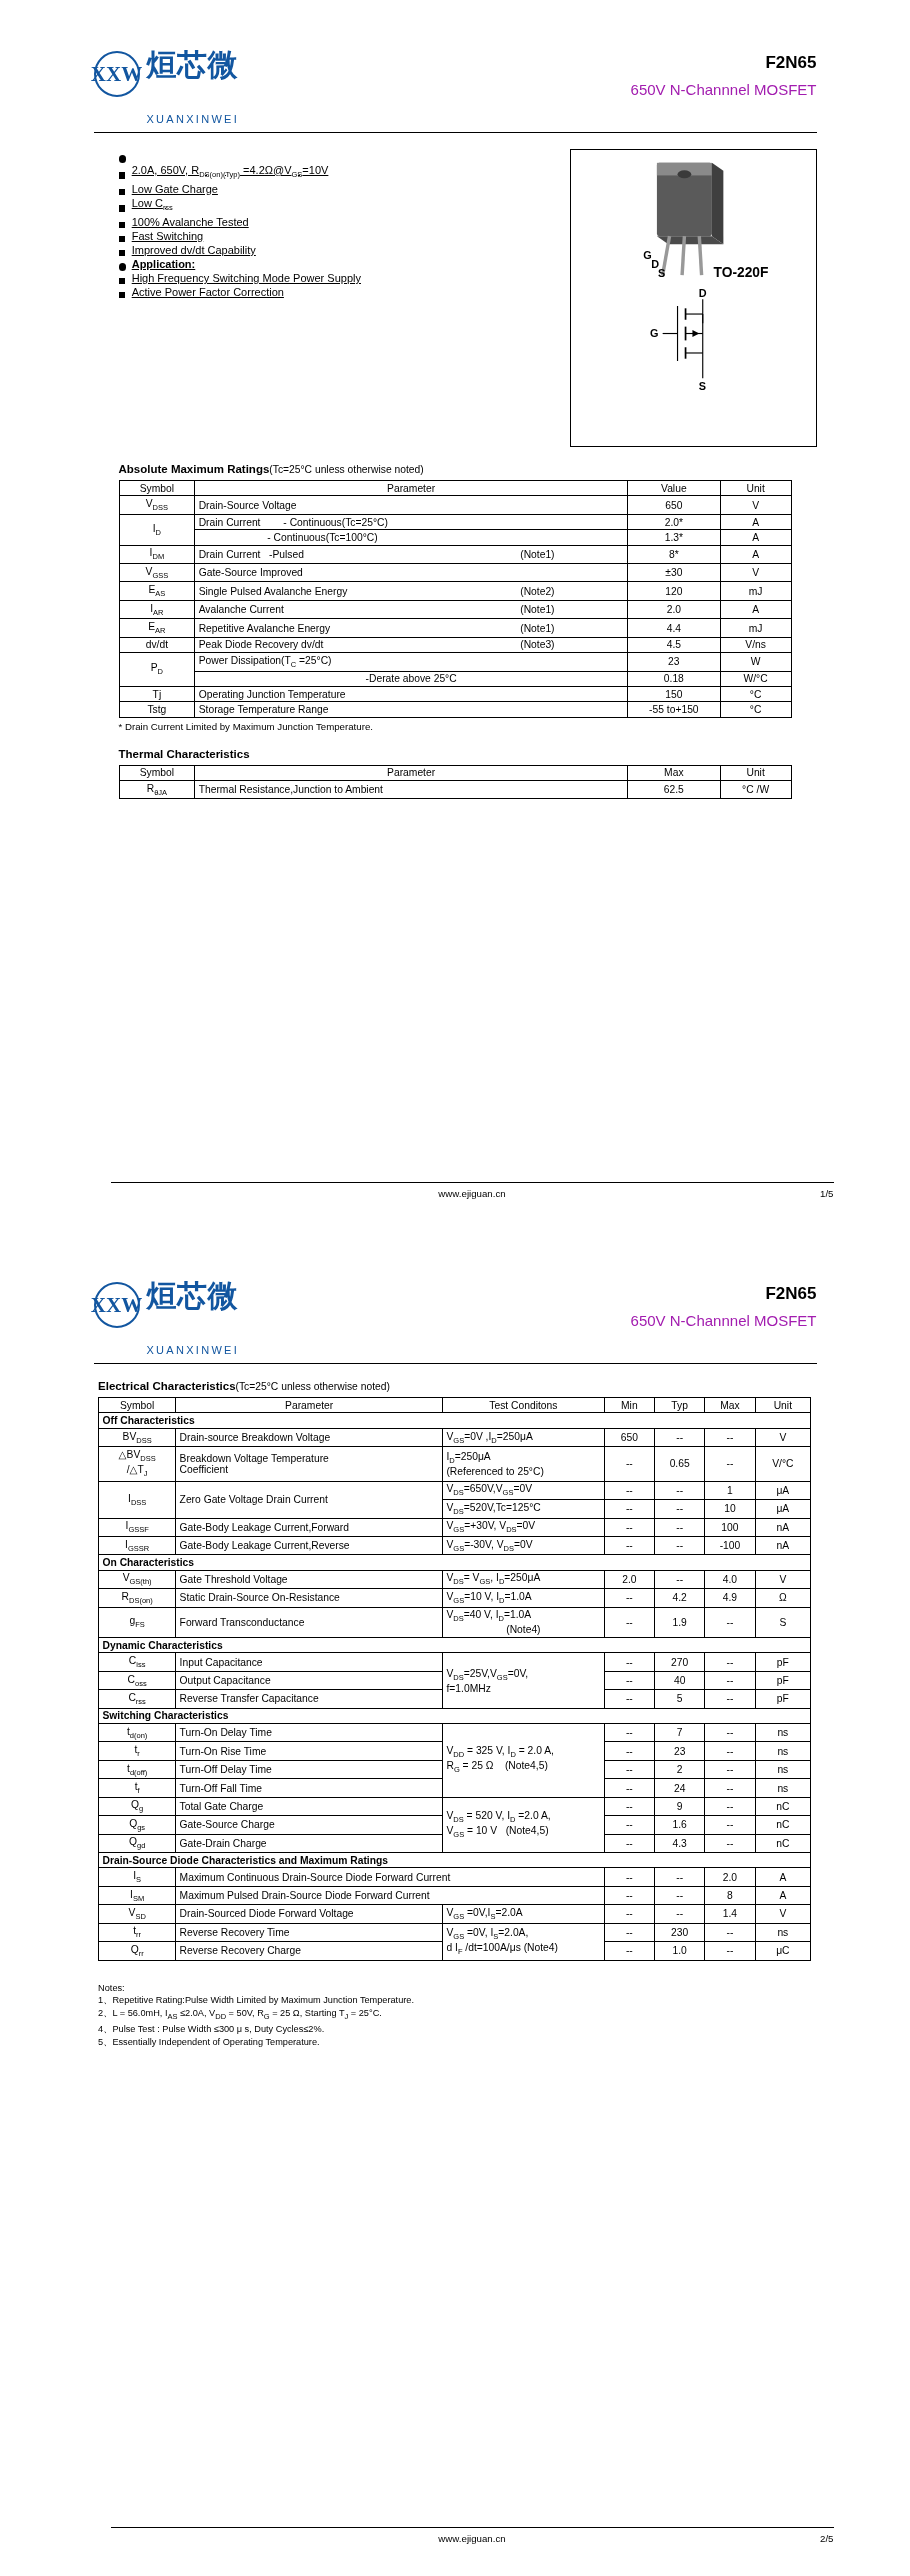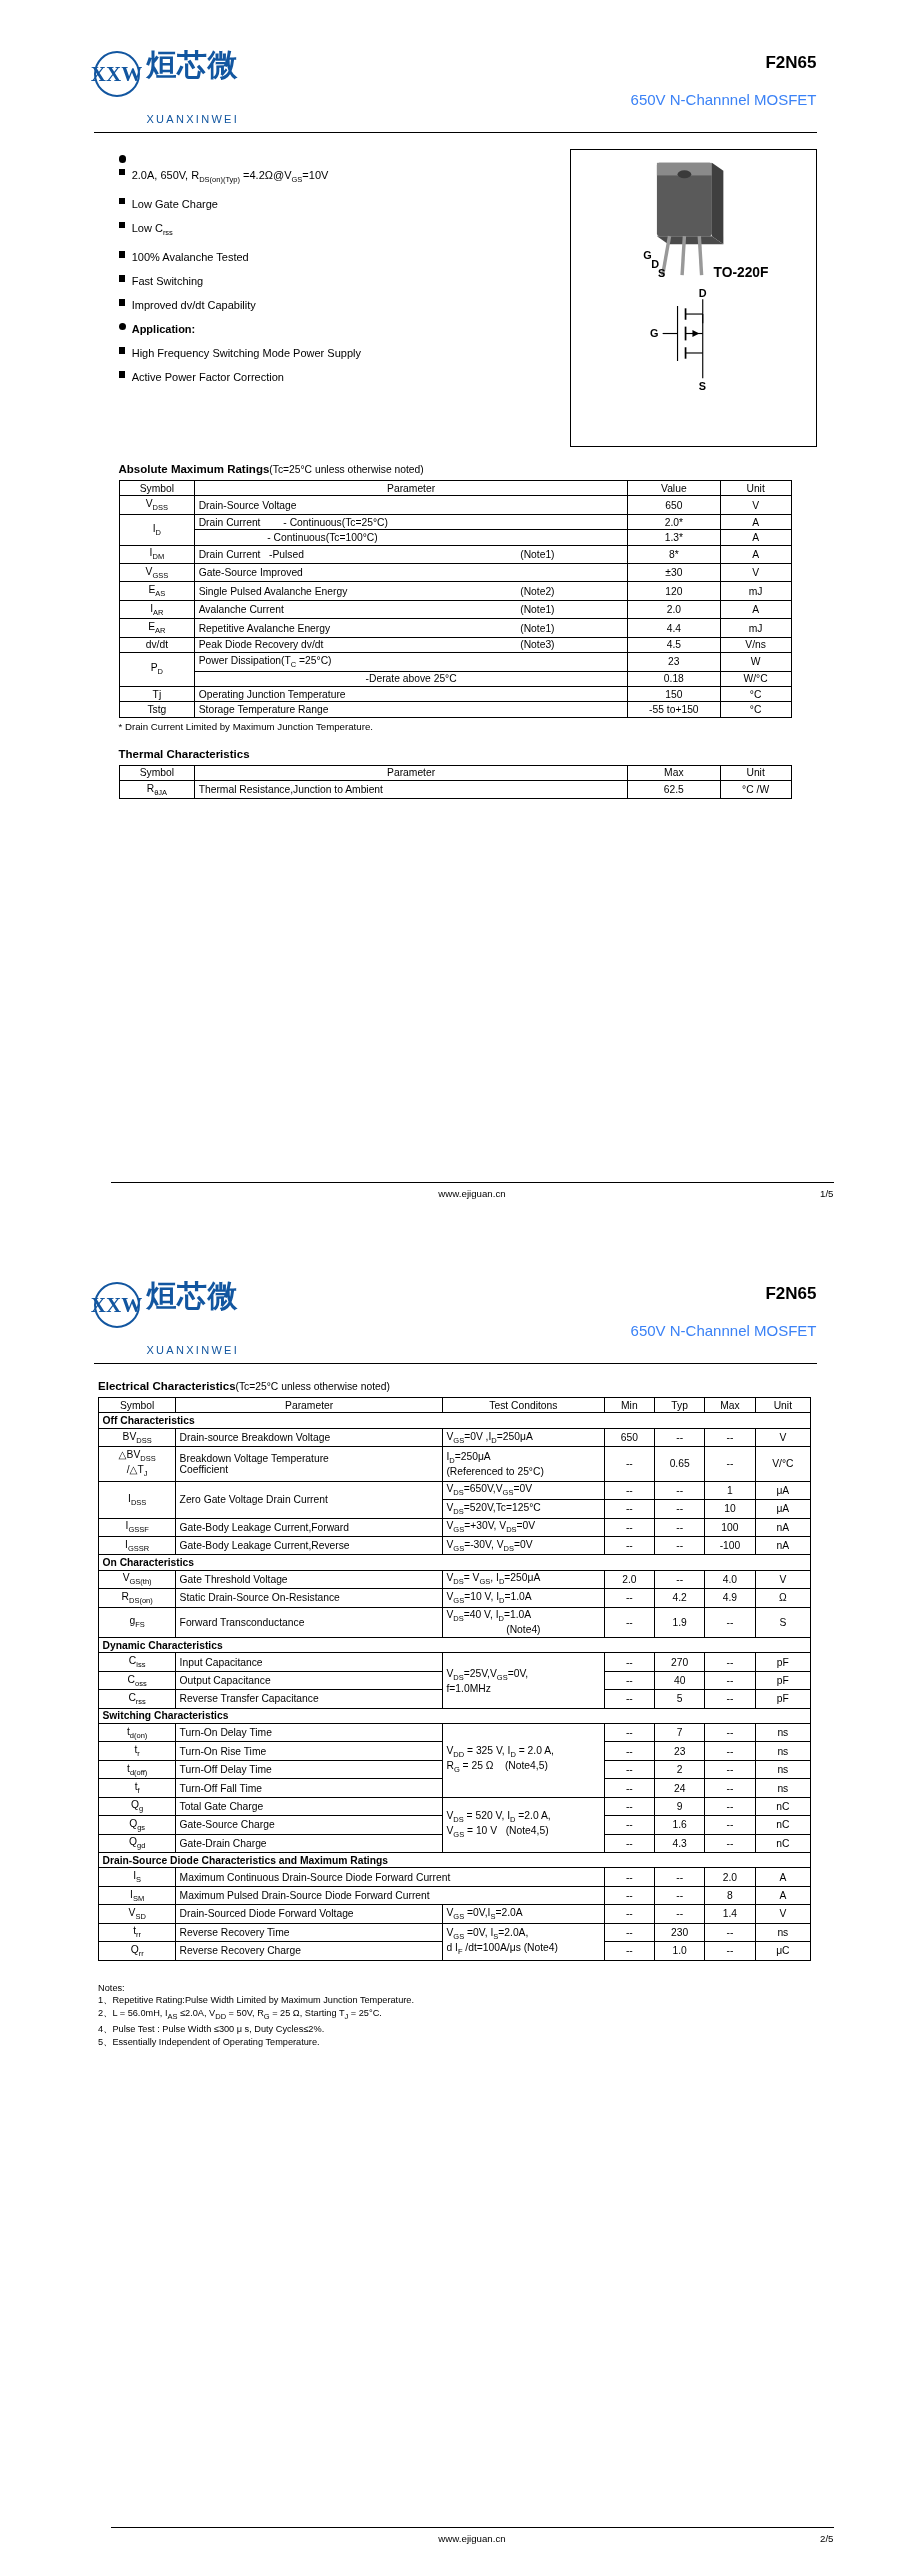--- a/index.html
+++ b/index.html
@@ -37,28 +37,28 @@
   .logo-cn{
     color:#1256a0;font-size:30px;font-weight:bold;line-height:32px;
     font-family:"DejaVu Sans", sans-serif;letter-spacing:0.6px;
   }
   .logo-en{
     color:#1256a0;font-size:11px;letter-spacing:2.3px;line-height:13.8px;
     font-family:"Liberation Sans", sans-serif;
   }
   .hdr-right{text-align:right;padding-top:3.4px;}
   .part-no{font-size:17px;font-weight:bold;color:#000;line-height:22px;}
-  .part-desc{font-size:15px;color:#3b82f6;line-height:19.5px;margin-top:16px;}
+  .part-desc{font-size:15px;color:#a21caf;line-height:19.5px;margin-top:6px;}
   .hdr-rule{border-bottom:1.1px solid #000;margin-top:5.7px;}
 
   
   .midsec{display:flex;justify-content:space-between;margin-top:16px;}
   .features{width:436px;padding-left:25px;box-sizing:border-box;}
   .feat{
-    font-size:11px;line-height:24px;color:#000;display:flex;align-items:flex-start;
+    font-size:11px;line-height:14px;color:#000;display:flex;align-items:center;text-decoration:underline;
   }
   .bullet-sq{
     display:inline-block;width:6.3px;height:6.3px;background:#000;margin-right:6.9px;
     margin-top:6.3px;flex:0 0 auto;
   }
   .bullet-ci{
     display:inline-block;width:7.5px;height:7.5px;background:#000;border-radius:50%;
     margin-right:5.7px;margin-top:5.7px;flex:0 0 auto;
   }
   .feat b{font-weight:bold;}

